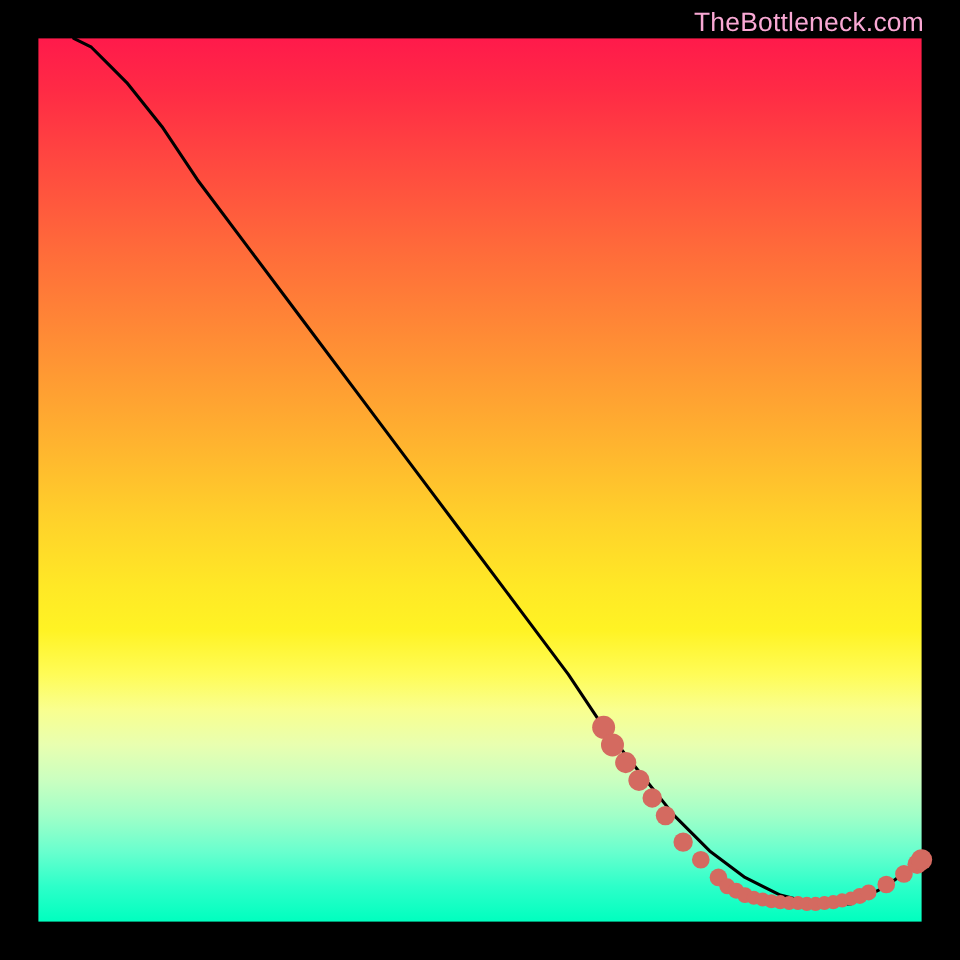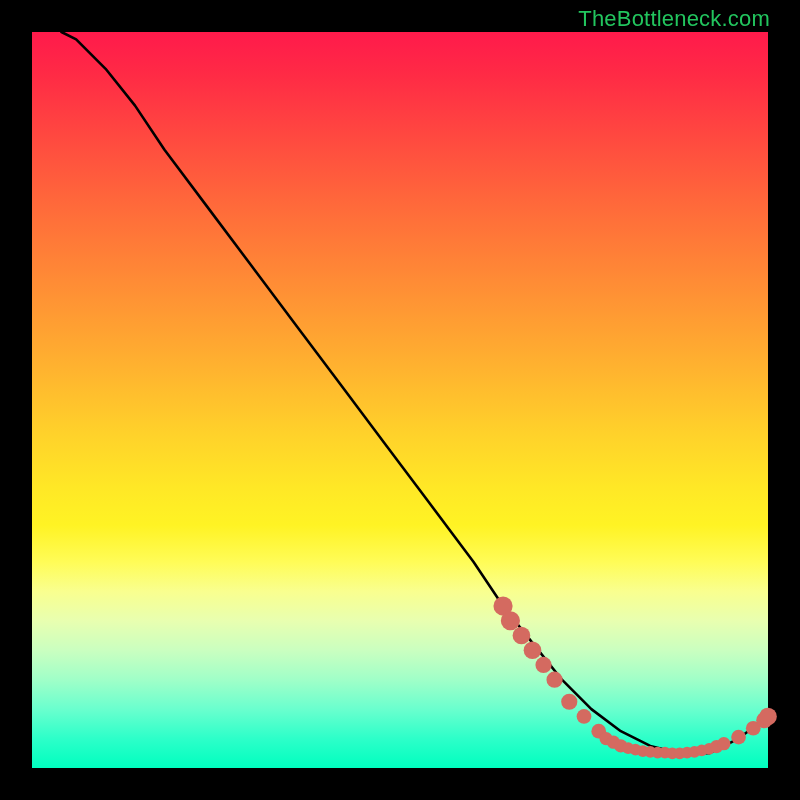--- a/index.html
+++ b/index.html
@@ -38,21 +38,21 @@
       #a0ffc8 88%,
       #6affce 92%,
       #2dffc9 96%,
       #00ffbf 100%
     );
   }
   .watermark {
     position: absolute;
     top: 6px;
     right: 30px;
-    color: #22c55e;
+    color: #f9a8d4;
     font-size: 22px;
     letter-spacing: 0.2px;
     user-select: none;
   }
   svg.curve {
     position: absolute;
     left: 32px; top: 32px;
     width: 736px; height: 736px;
     overflow: visible;
   }

